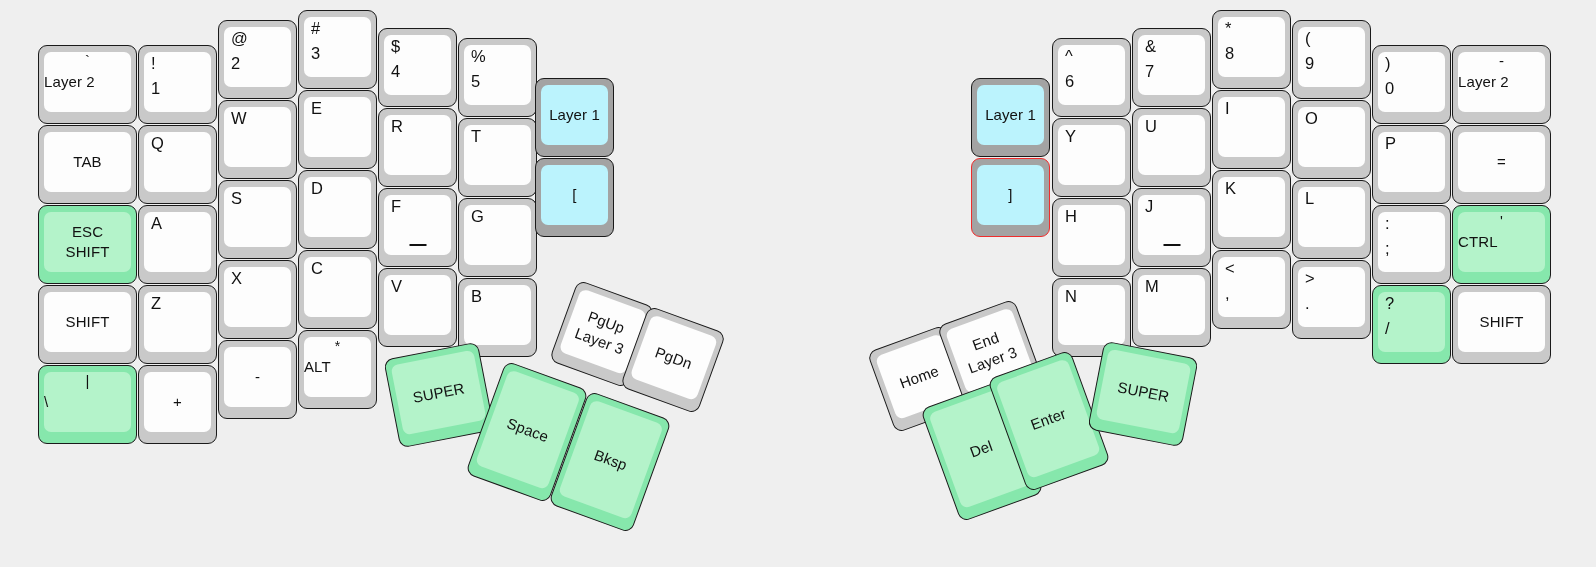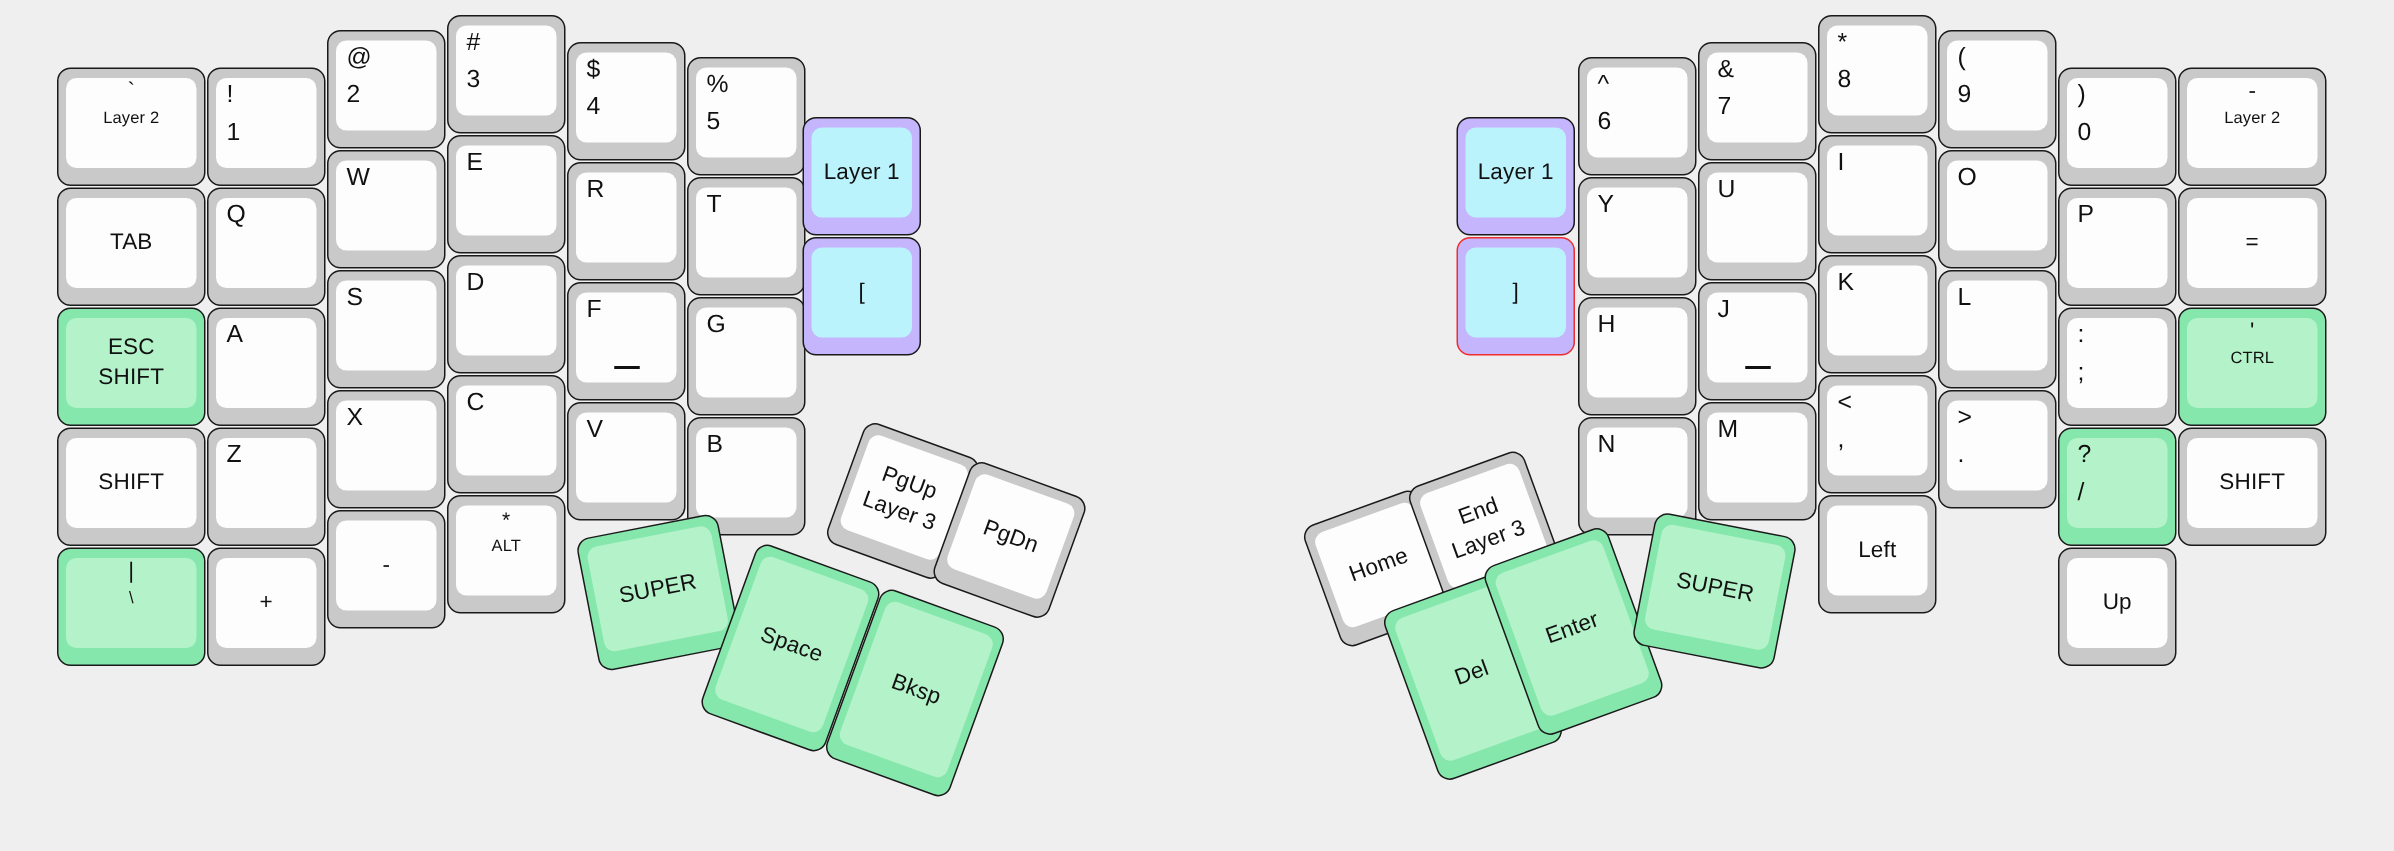--- a/index.html
+++ b/index.html
@@ -25,21 +25,21 @@
     width:100%;height:100%;
     box-sizing:border-box;
     border-radius:7px;
     background:#fdfdfd;
     position:relative;
     display:block;
   }
   
   .key.green{background:#86e7ac;}
   .key.green > .cap{background:#b4f3ca;}
-  .key.blue{background:#c4b5fd;}
+  .key.blue{background:#a3a3a3;}
   .key.blue > .cap{background:#bbf3fd;}
   .key.sel{border-color:#ef2d2d;}
 
   
   .lg{
     position:absolute;
     color:#111;
     line-height:1.05;
     white-space:pre;
     letter-spacing:0.1px;
@@ -53,21 +53,21 @@
     transform:translateY(-50%);
     text-align:center;font-size:15px;
   }
   .ctr2{
     left:0;right:0;top:50%;
     transform:translateY(-50%);
     text-align:center;font-size:15px;line-height:1.35;
   }
   
   .sup{left:0;right:0;top:2px;text-align:center;font-size:14px;}
-  .undr{left:0;right:0;top:22px;text-align:center;font-size:11px;}
+  .undr{left:0;right:0;top:22px;font-size:15px;}
   
   .homing{
     position:absolute;left:50%;bottom:9px;
     width:17px;height:2px;background:#111;
     transform:translateX(-50%);
   }
   
   .tick{left:0;right:0;top:1px;text-align:center;font-size:15px;}
 
   
@@ -305,25 +305,20 @@
       <span class="cap">
         <span class="lg tl">K</span>
       </span>
     </div>
     <div class="key" style="left: 1212px; top: 250px; width: 79px; height: 79px;">
       <span class="cap">
         <span class="lg tl">&lt;</span>
         <span class="lg bl">,</span>
       </span>
     </div>
-    <div class="key" style="left: 1212px; top: 330px; width: 79px; height: 79px;">
-      <span class="cap">
-        <span class="lg ctr">Left</span>
-      </span>
-    </div>
     <div class="key" style="left: 1292px; top: 20px; width: 79px; height: 79px;">
       <span class="cap">
         <span class="lg tl">(</span>
         <span class="lg bl">9</span>
       </span>
     </div>
     <div class="key" style="left: 1292px; top: 100px; width: 79px; height: 79px;">
       <span class="cap">
         <span class="lg tl">O</span>
       </span>
@@ -353,25 +348,20 @@
     <div class="key" style="left: 1372px; top: 205px; width: 79px; height: 79px;">
       <span class="cap">
         <span class="lg tl">:</span>
         <span class="lg bl">;</span>
       </span>
     </div>
     <div class="key green" style="left: 1372px; top: 285px; width: 79px; height: 79px;">
       <span class="cap">
         <span class="lg tl">?</span>
         <span class="lg bl">/</span>
-      </span>
-    </div>
-    <div class="key" style="left: 1372px; top: 365px; width: 79px; height: 79px;">
-      <span class="cap">
-        <span class="lg ctr">Up</span>
       </span>
     </div>
     <div class="key" style="left: 1452px; top: 45px; width: 99px; height: 79px;">
       <span class="cap">
         <span class="lg tick">-</span>
         <span class="lg undr">Layer 2</span>
       </span>
     </div>
     <div class="key" style="left: 1452px; top: 125px; width: 99px; height: 79px;">
       <span class="cap">

